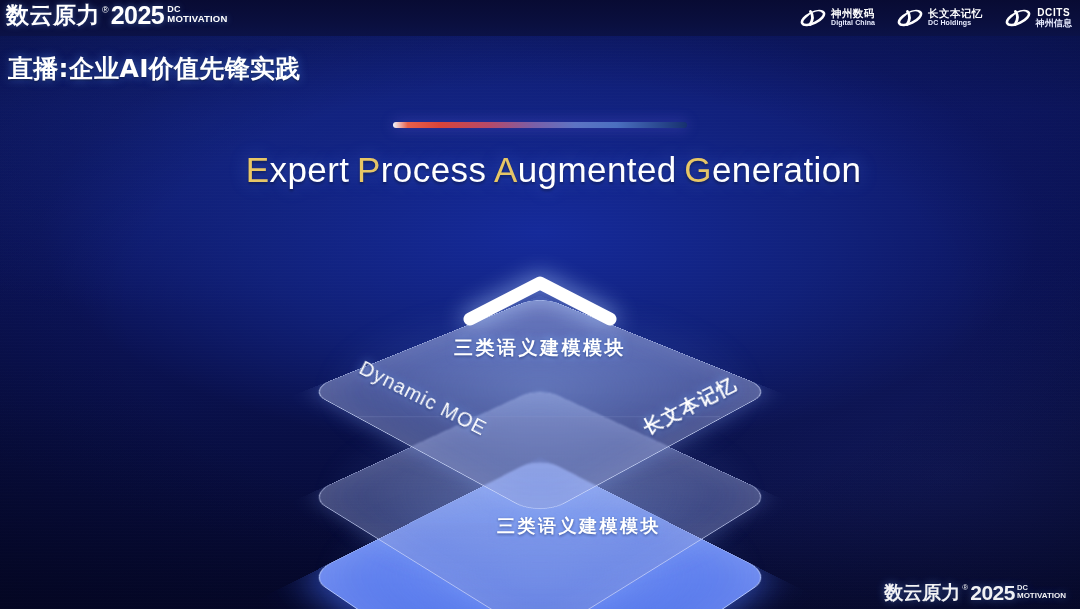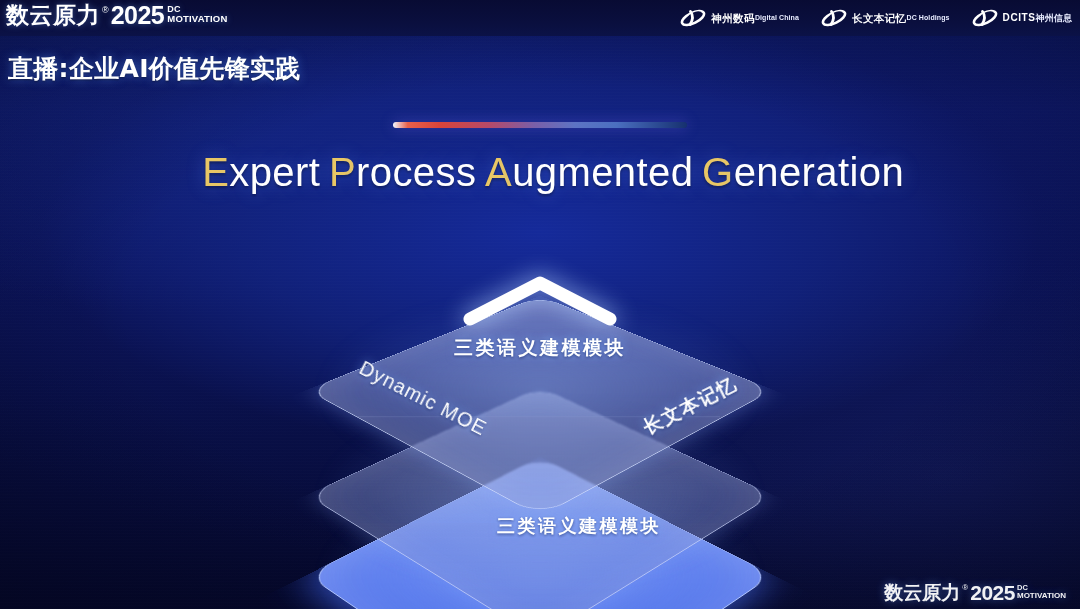--- a/index.html
+++ b/index.html
@@ -56,21 +56,21 @@
   #brand-top .dcm .a{ font-size:9px; font-weight:bold; letter-spacing:.2px;}
   #brand-top .dcm .b{ font-size:9.5px; font-weight:bold; letter-spacing:.2px;}
 
   
   #logos{
     position:absolute; right:8px; top:4px; height:28px;
     display:flex; align-items:center; gap:22px; z-index:14;
   }
   .logo{ display:flex; align-items:center; gap:5px; }
   .logo .mark{ width:26px; height:22px; position:relative; flex:0 0 auto;}
-  .logo .txt{ display:flex; flex-direction:row; line-height:10px; color:#fff;}
+  .logo .txt{ display:flex; flex-direction:column; line-height:10px; color:#fff;}
   .logo .t1{ font-size:10.5px; font-weight:bold; letter-spacing:.4px;
              font-family:"DejaVu Sans",sans-serif;}
   .logo .t2{ font-size:7px; font-weight:bold; letter-spacing:.1px; color:#e8ecff;}
   .logo.dcits .t1{ font-size:10px; letter-spacing:.6px;
              font-family:Liberation Sans, sans-serif;text-align:center;}
   .logo.dcits .t2{ font-size:9px; font-family:"DejaVu Sans",sans-serif;}
 
   
   #live-title{
     position:absolute; left:8px; top:52px; z-index:13;
@@ -100,21 +100,21 @@
     border-radius:3px;
     background:linear-gradient(90deg,
        #f4f6ff 0%, #e8604a 5%, #d9443a 16%, #b44a6a 33%,
        #7a5fa8 48%, #5d74c4 62%, #4b6fc0 76%, #2b4a92 90%, #16306e 100%);
     box-shadow:0 0 14px rgba(140,120,255,.35);
   }
 
   
   #eng-title{
     position:absolute; left:0; top:150px; width:1080px; text-align:center; z-index:13;
-    font-size:40px; font-weight:normal; letter-spacing:.4px; white-space:nowrap;
+    font-size:35px; font-weight:normal; letter-spacing:.4px; white-space:nowrap;
     font-family:"Liberation Sans",sans-serif;
     text-shadow:0 0 18px rgba(90,140,255,.45), 0 2px 3px rgba(0,0,0,.4);
     padding-left:35px;
   }
   #eng-title .cap{ color:#e9c765; }
   #eng-title .rest{ color:#ffffff; }
   #eng-title .w{ margin-right:.22em; }
 
   
   #stack{

